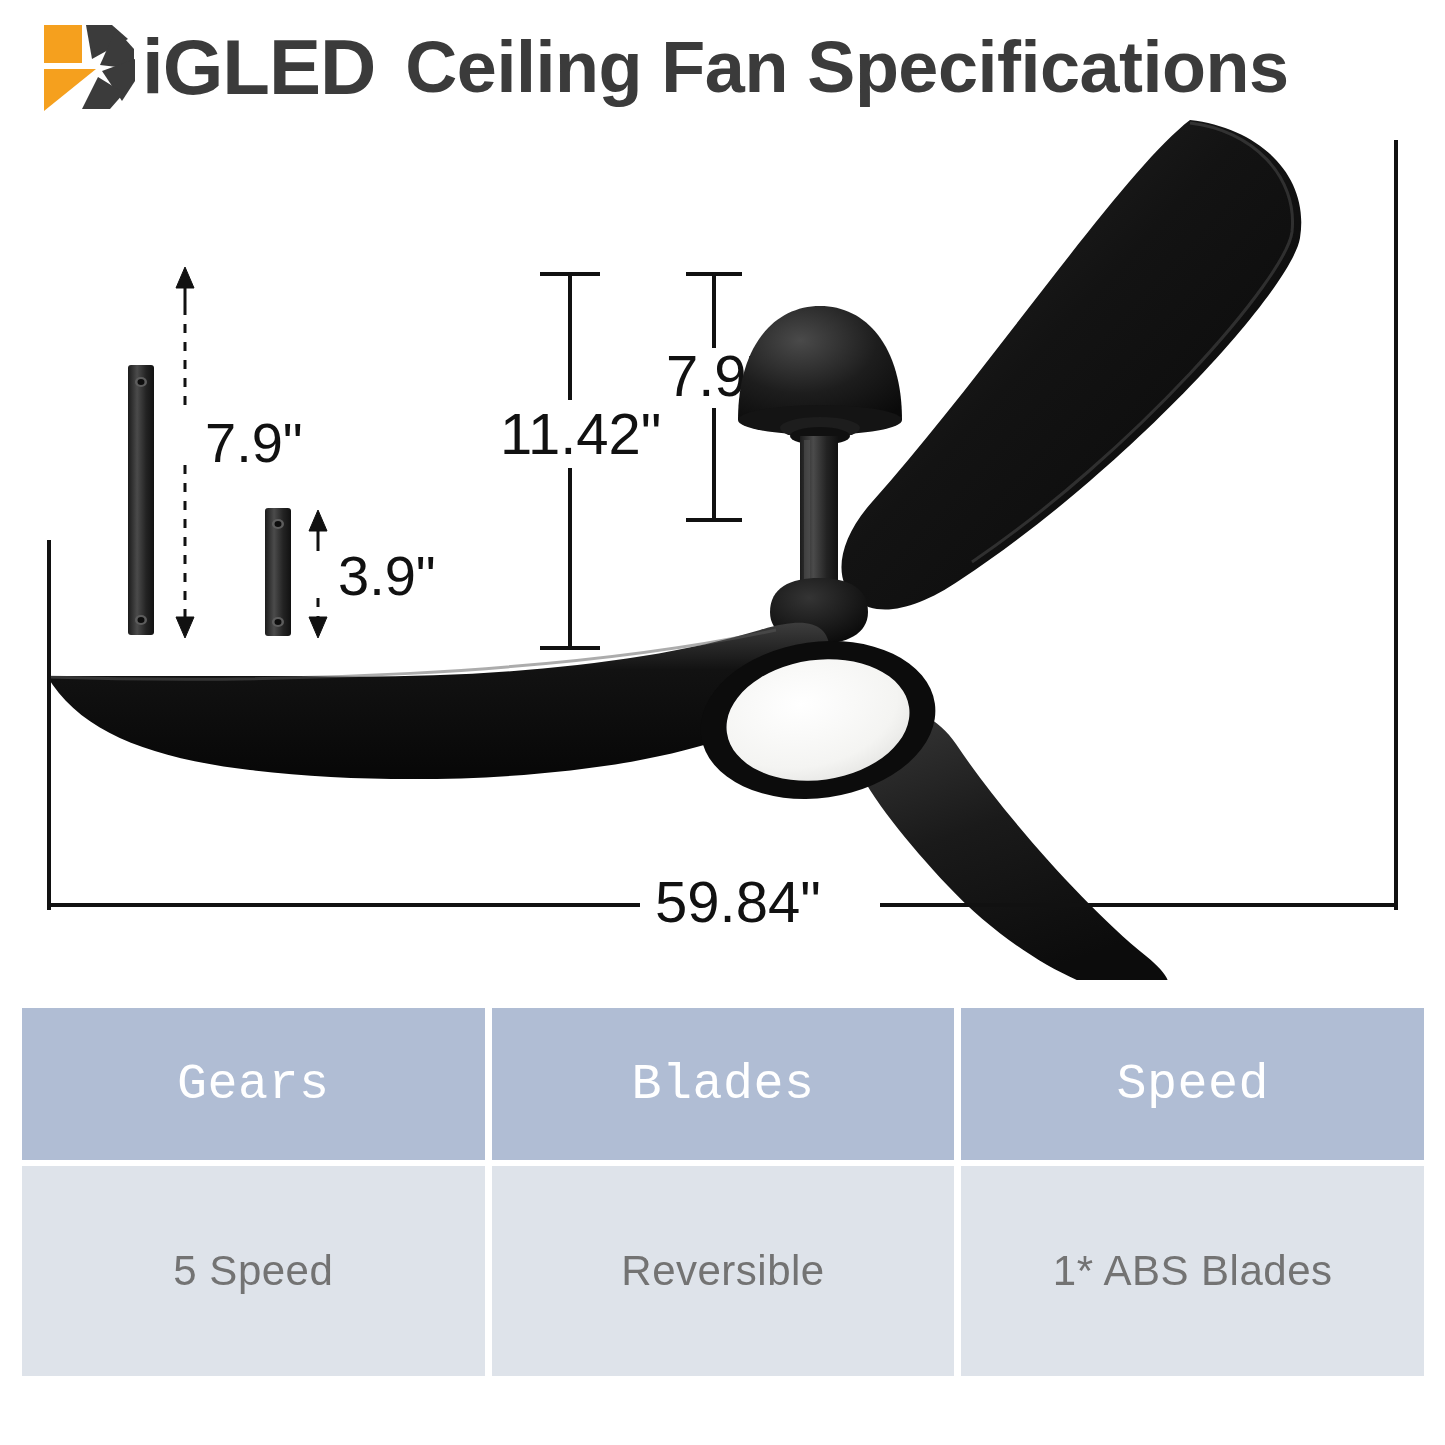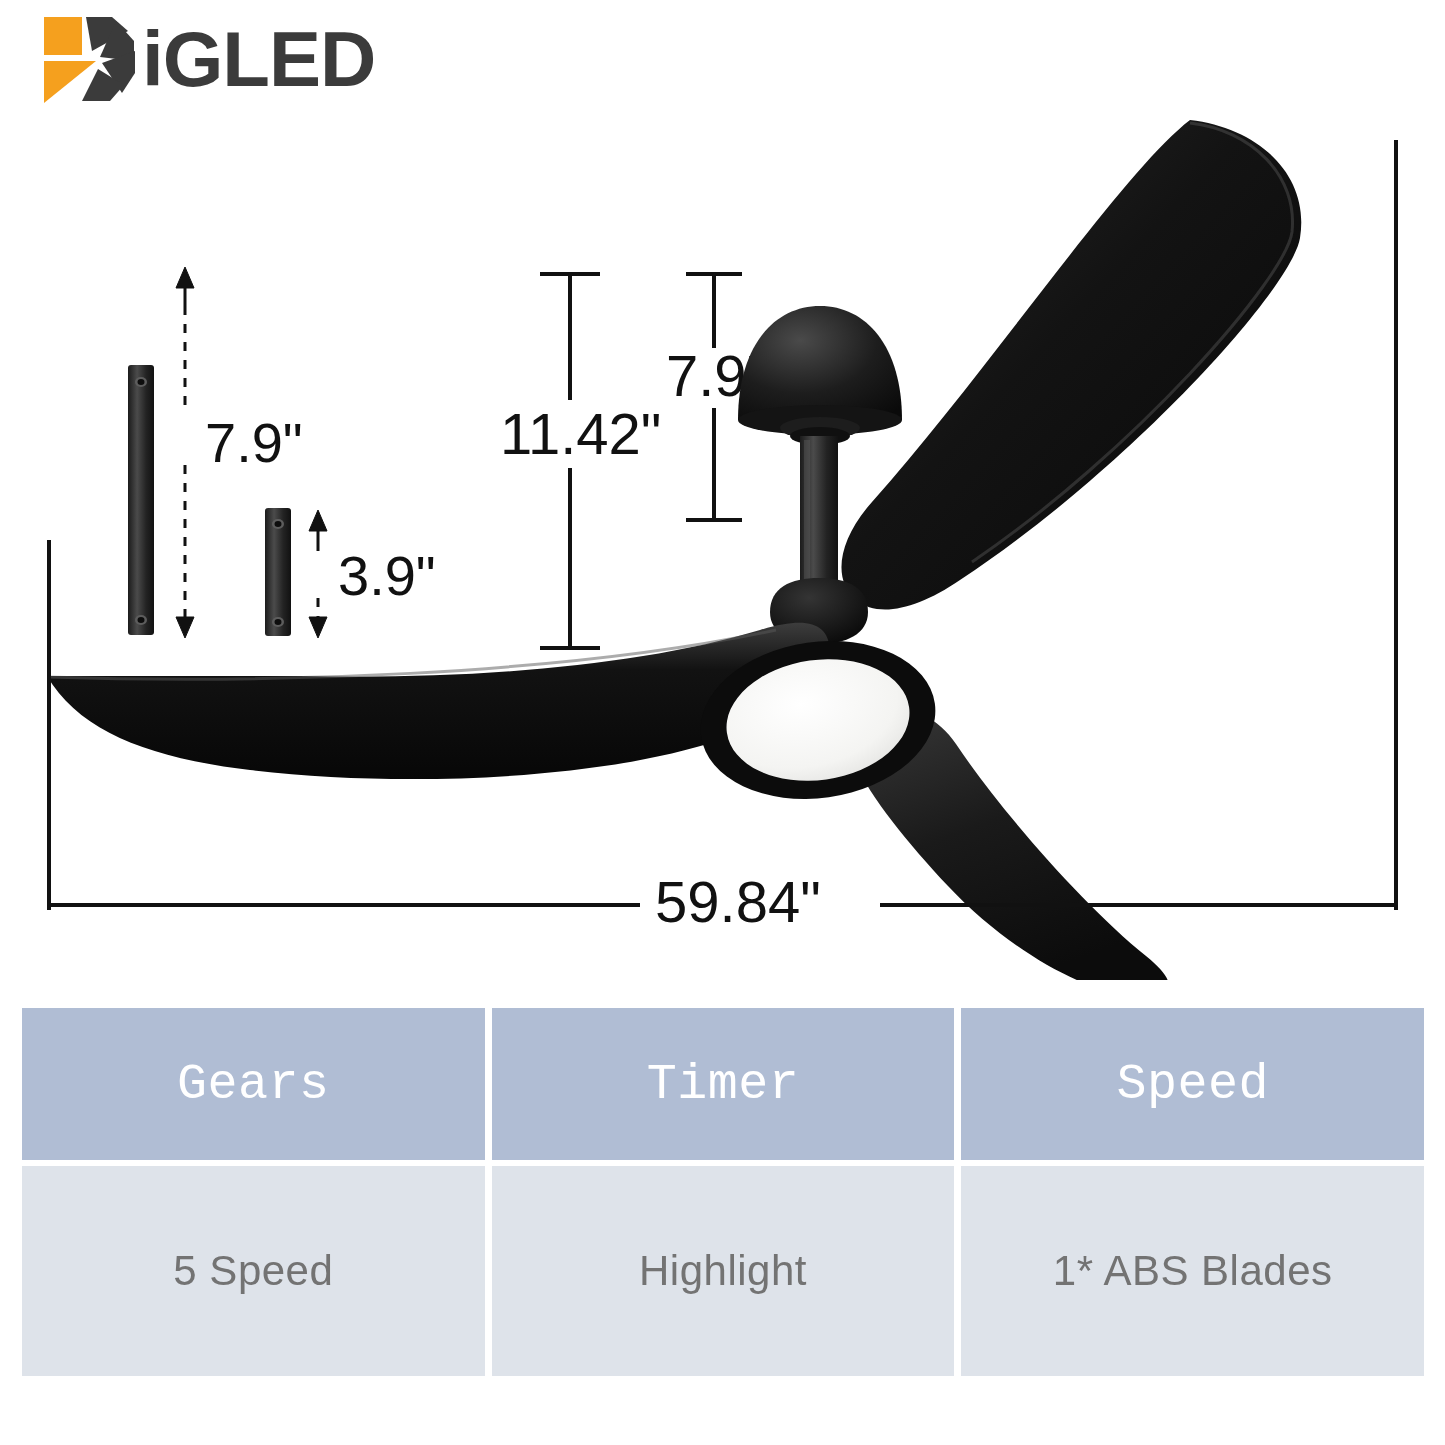--- a/index.html
+++ b/index.html
@@ -12,21 +12,21 @@
     height: 1445px;
     font-family: "Liberation Sans", sans-serif;
     color: #3a3a3a;
     overflow: hidden;
     position: relative;
   }
 
   
   .header {
     position: absolute;
-    left: 0; top: 0;
+    left: 0; top: 8px;
     width: 1445px;
     height: 118px;
     display: flex;
     align-items: center;
     padding-left: 36px;
     box-sizing: border-box;
   }
   .logo-mark {
     width: 108px;
     height: 96px;
@@ -113,20 +113,21 @@
     <polygon points="8,50 60,50 8,92" fill="#F5A01E"></polygon>
 
     <polygon points="50,6 76,6 92,20 56,40" fill="#3B3B3B"></polygon>
     <polygon points="80,10 98,30 98,50 64,46" fill="#3B3B3B"></polygon>
     <polygon points="99,40 99,62 86,82 66,52" fill="#3B3B3B"></polygon>
     <polygon points="88,74 74,90 46,90 62,58" fill="#3B3B3B"></polygon>
   </svg>
 
   <div class="logo-word">iGLED</div>
 
+  <div class="page-title">Ceiling Fan Specifications</div>
 </div>
 
 <div class="diagram">
 <svg width="1445" height="870" viewBox="0 0 1445 870">
 
   <defs>
     <linearGradient id="rodGrad" x1="0" y1="0" x2="1" y2="0">
       <stop offset="0%" stop-color="#1b1b1b"></stop>
       <stop offset="35%" stop-color="#4b4b4b"></stop>
       <stop offset="70%" stop-color="#232323"></stop>
@@ -262,25 +263,25 @@
   </g>
   <text x="655" y="812" font-family="Liberation Sans, sans-serif" font-size="58" fill="#111">59.84"</text>
 
 </svg>
 </div>
 
 <div class="spec-table">
 
   <div class="spec-row head">
     <div class="spec-cell">Gears</div>
-    <div class="spec-cell">Timer</div>
+    <div class="spec-cell">Blades</div>
     <div class="spec-cell">Speed</div>
   </div>
 
   <div class="spec-gap"></div>
 
   <div class="spec-row body">
     <div class="spec-cell">5 Speed</div>
-    <div class="spec-cell">Highlight</div>
+    <div class="spec-cell">Reversible</div>
     <div class="spec-cell">1* ABS Blades</div>
   </div>
 
 </div>
 
 </body></html>

